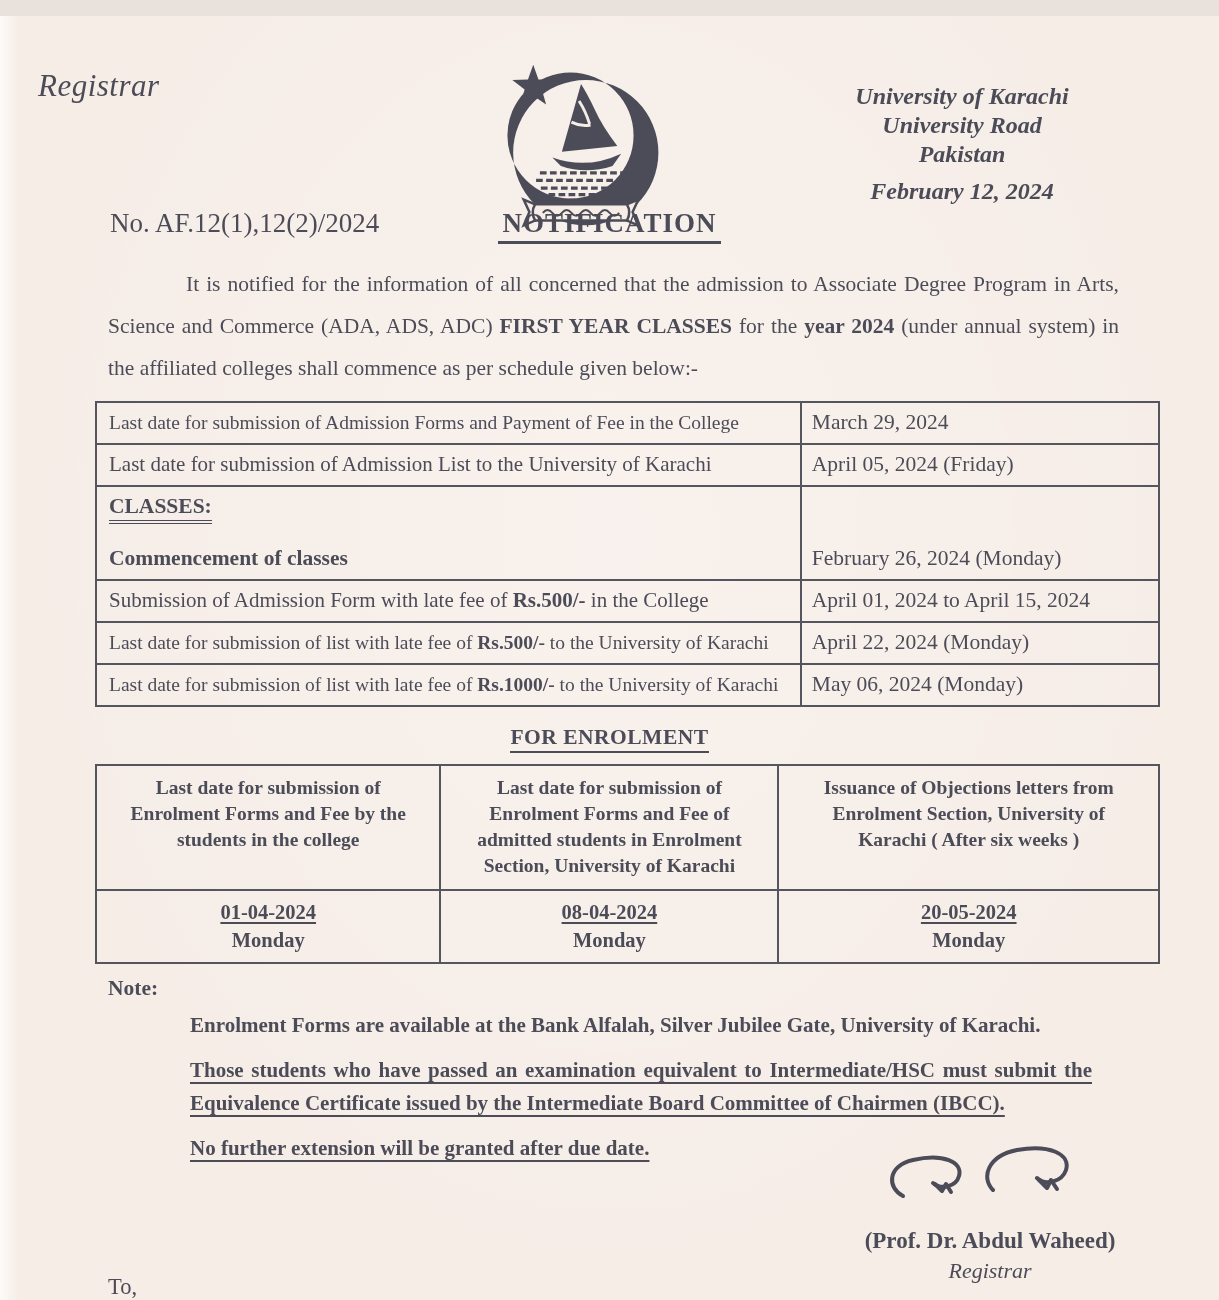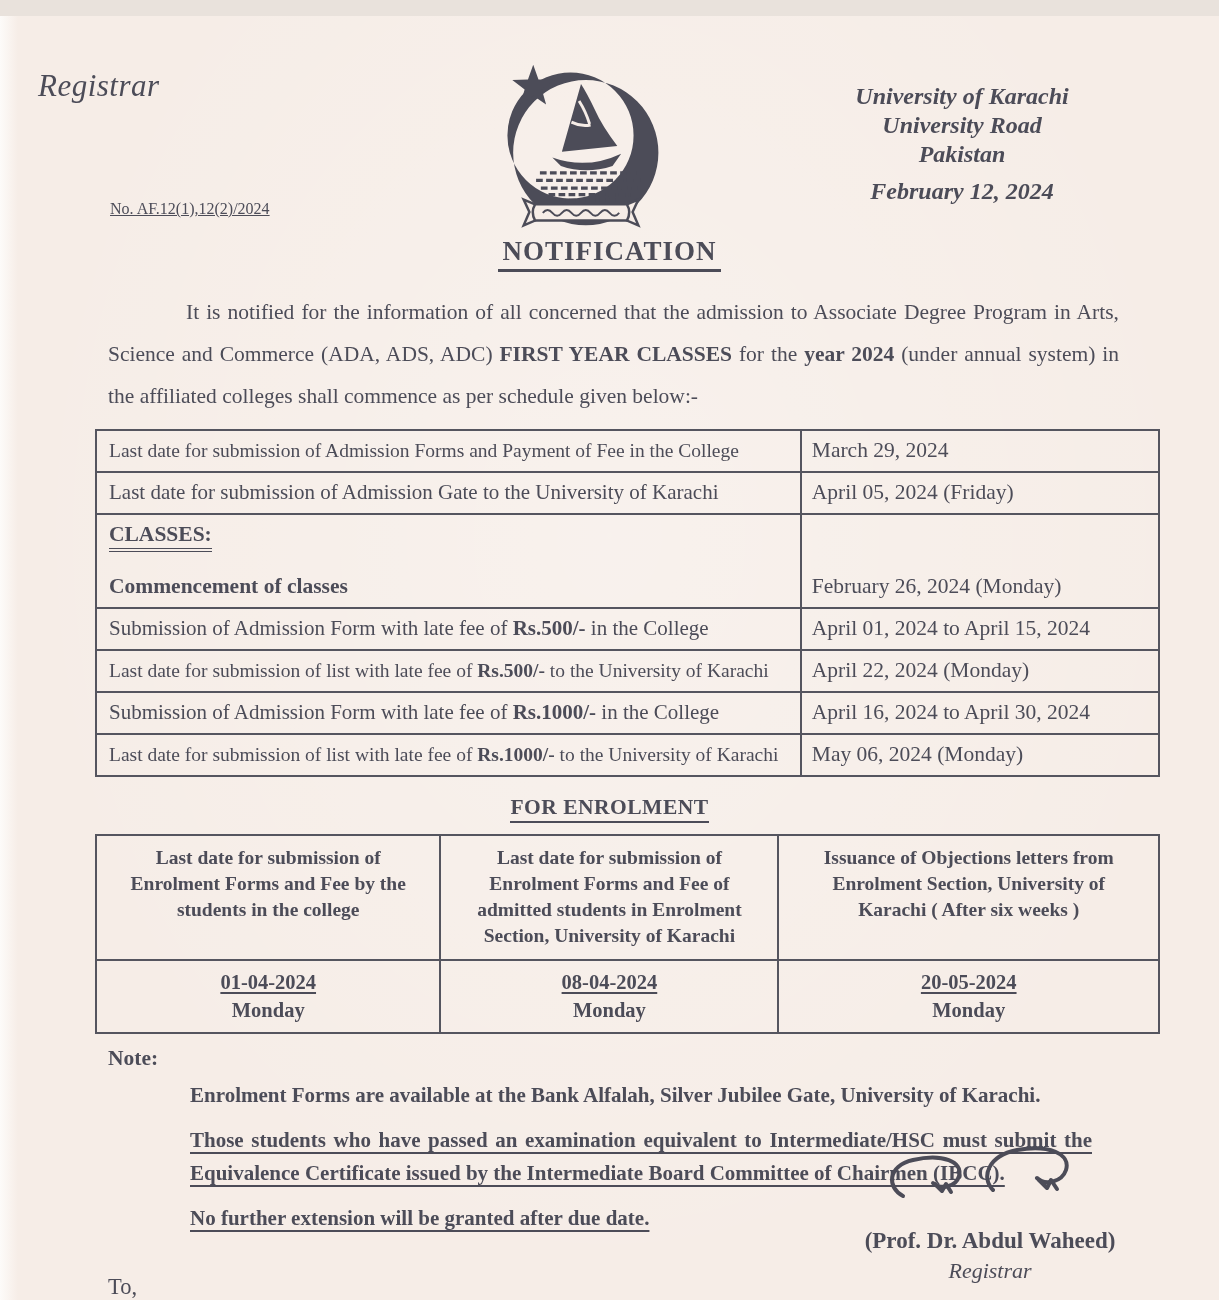--- a/index.html
+++ b/index.html
@@ -19,33 +19,32 @@
     color:var(--ink);
     font-family:"Liberation Serif","DejaVu Serif",serif;
     overflow:hidden;
   }
   
   .registrar{
     position:absolute;left:38px;top:52px;
     font-style:italic;font-size:31px;letter-spacing:.5px;
   }
   .ref-no{
-    position:absolute;left:110px;top:184px;
-    font-size:16px;
-    text-decoration:underline;
+    position:absolute;left:110px;top:192px;
+    font-size:27px;
   }
   .logo{position:absolute;left:495px;top:42px;}
   .addr{
     position:absolute;right:92px;top:66px;width:330px;
     text-align:center;font-style:italic;font-weight:bold;
     font-size:24px;line-height:29px;
   }
   .addr .date{font-weight:bold;font-size:24px;margin-top:8px;}
   
-  .main{position:absolute;left:0;top:220px;width:100%;}
+  .main{position:absolute;left:0;top:192px;width:100%;}
   .title{
     text-align:center;font-size:27px;font-weight:bold;letter-spacing:1px;
   }
   .title span{border-bottom:3px solid var(--ink);padding:0 4px 3px;}
   .intro{
     margin:24px 100px 0 108px;
     font-size:21.5px;line-height:42px;
     text-align:justify;text-indent:78px;
   }
   
@@ -170,38 +169,34 @@
 
     <p class="intro"><span>It is notified for the information of all concerned that the admission to Associate Degree Program in Arts, Science and Commerce (ADA, ADS, ADC) </span><b>FIRST YEAR CLASSES</b><span> for the </span><b>year 2024</b><span> (under annual system) in the affiliated colleges shall commence as per schedule given below:-</span></p>
 
     <table class="schedule">
       <tbody>
           <tr>
             <td class="cell-label small"><span>Last date for submission of Admission Forms and Payment of Fee in the College</span></td>
             <td class="cell-value">March 29, 2024</td>
           </tr>
           <tr>
-            <td class="cell-label"><span>Last date for submission of Admission Gate to the University of Karachi</span></td>
+            <td class="cell-label"><span>Last date for submission of Admission List to the University of Karachi</span></td>
             <td class="cell-value">April 05, 2024 (Friday)</td>
           </tr>
           <tr class="classes-row">
             <td class="cell-label"><div class="classes-heading">CLASSES:</div><div class="classes-label">Commencement of classes</div></td>
             <td class="cell-value bold">February 26, 2024 (Monday)</td>
           </tr>
           <tr>
             <td class="cell-label"><span>Submission of Admission Form with late fee of </span><b>Rs.500/-</b><span> in the College</span></td>
             <td class="cell-value">April 01, 2024 to April 15, 2024</td>
           </tr>
           <tr>
             <td class="cell-label small"><span>Last date for submission of list with late fee of </span><b>Rs.500/-</b><span> to the University of Karachi</span></td>
             <td class="cell-value">April 22, 2024 (Monday)</td>
-          </tr>
-          <tr>
-            <td class="cell-label"><span>Submission of Admission Form with late fee of </span><b>Rs.1000/-</b><span> in the College</span></td>
-            <td class="cell-value">April 16, 2024 to April 30, 2024</td>
           </tr>
           <tr>
             <td class="cell-label small"><span>Last date for submission of list with late fee of </span><b>Rs.1000/-</b><span> to the University of Karachi</span></td>
             <td class="cell-value">May 06, 2024 (Monday)</td>
           </tr>
         </tbody>
     </table>
 
     <div class="enrol-heading">
       <span>FOR ENROLMENT</span>

